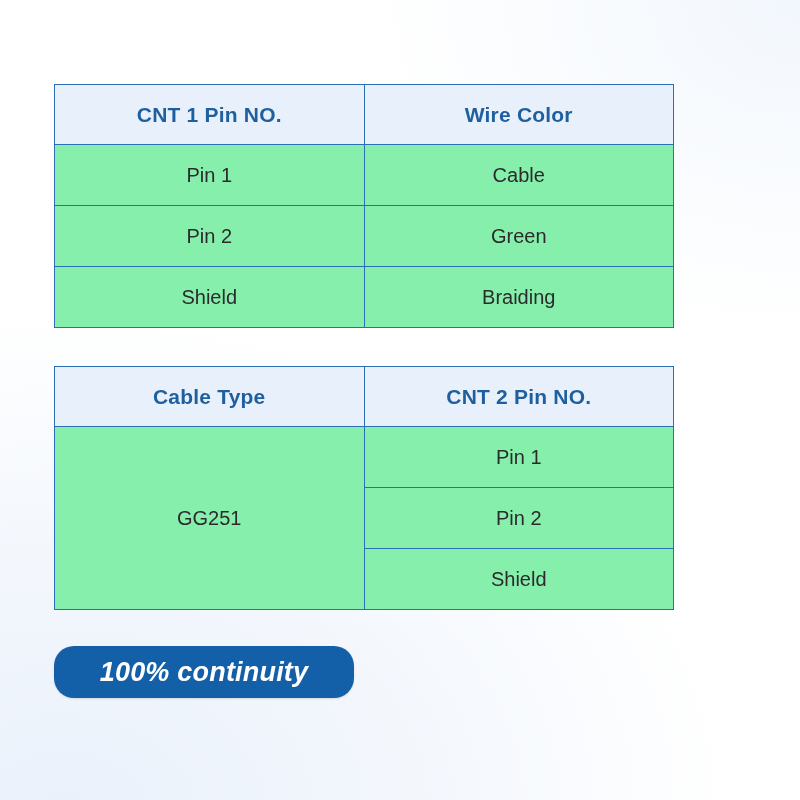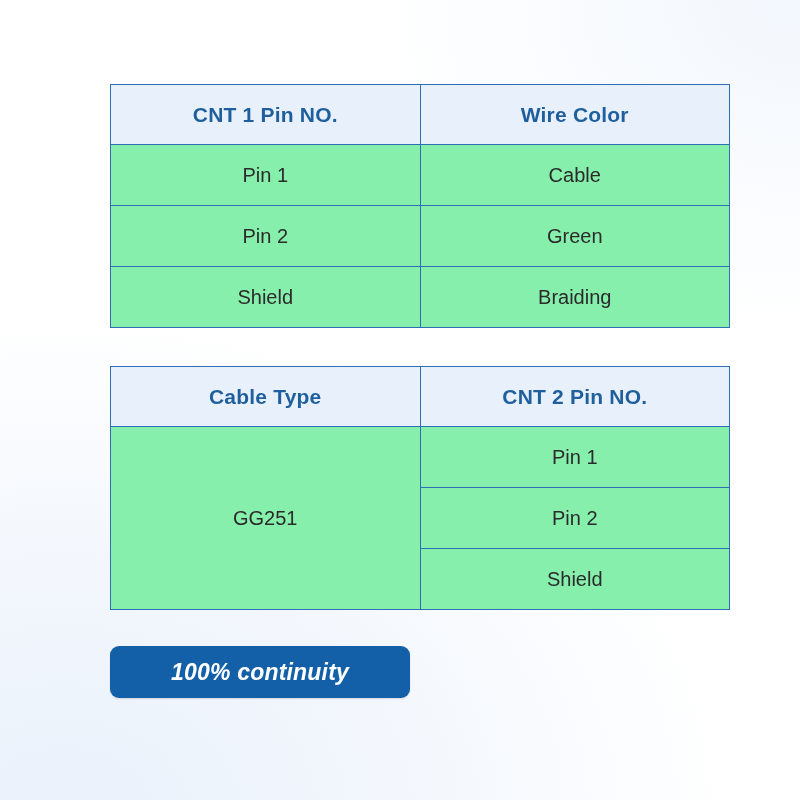--- a/index.html
+++ b/index.html
@@ -21,21 +21,21 @@
     background:
       radial-gradient(120% 90% at 8% 102%, #eaf1fb 0%, rgba(234,241,251,0.55) 38%, rgba(255,255,255,0) 70%),
       radial-gradient(90% 70% at 100% 0%, #f2f7fd 0%, rgba(255,255,255,0) 60%);
     pointer-events: none;
   }
   .page {
     position: relative;
     width: 800px;
     height: 796px;
     box-sizing: border-box;
-    padding: 84px 90px 0 110px;
+    padding: 84px 90px 0 54px;
   }
 
   table.spec {
     border-collapse: collapse;
     width: 620px;
     table-layout: fixed;
   }
   table.spec td, table.spec th {
     border: 1px solid #2c6fb5;
     text-align: center;
@@ -63,26 +63,26 @@
     margin-top: 36px;
     width: 620px;
     display: grid;
     grid-template-columns: 300px 300px;
     column-gap: 20px;
     row-gap: 18px;
   }
   .badge {
     background: #1460a8;
     color: #ffffff;
-    border-radius: 9px;
+    border-radius: 20px;
     height: 52px;
     display: flex;
     align-items: center;
     justify-content: center;
-    font-size: 23px;
+    font-size: 27px;
     font-weight: 700;
     font-style: italic;
     letter-spacing: 0.2px;
     box-shadow: 0 1px 2px rgba(0,0,0,0.12);
   }
 </style>
 </head>
 <body>
 
 <div class="bg-wash"></div>

